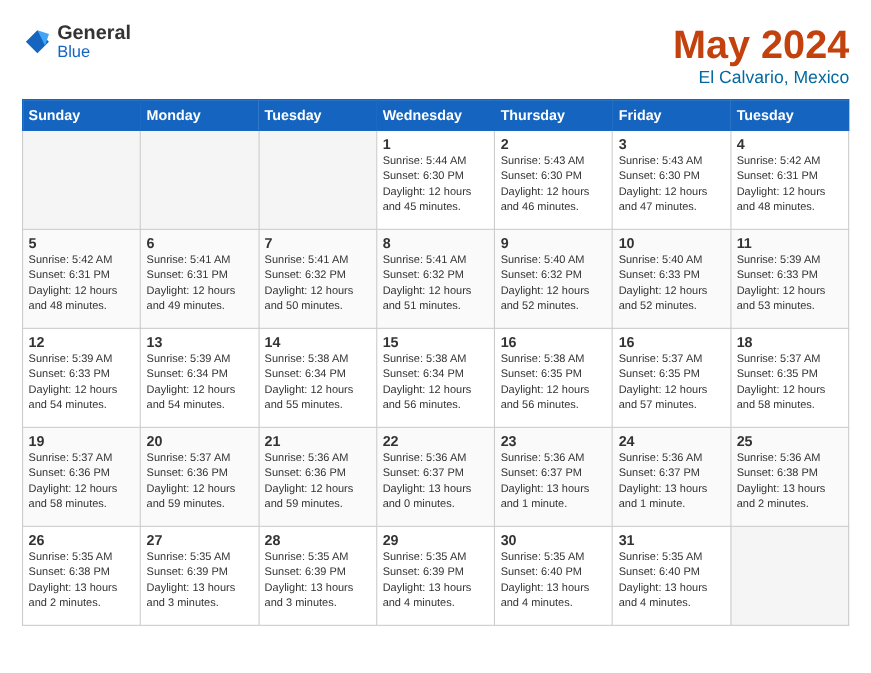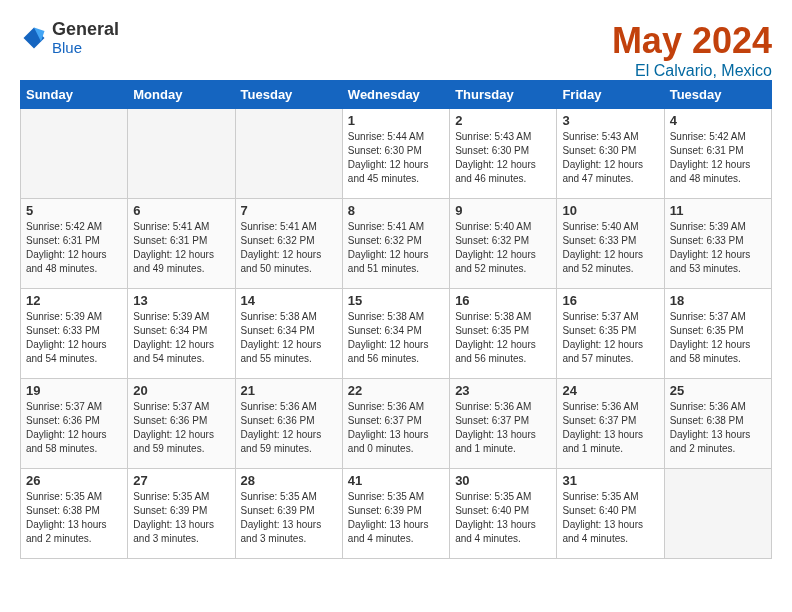--- a/index.html
+++ b/index.html
@@ -7,20 +7,21 @@
       font-family: Arial, sans-serif;
       background: #fff;
       width: 792px;
       min-height: 612px;
       padding: 20px;
     }
     .header {
       display: flex;
       justify-content: space-between;
       align-items: flex-start;
+      margin-bottom: 10px;
     }
     .logo {
       display: flex;
       align-items: center;
       gap: 4px;
     }
     .logo-text {
       display: flex;
       flex-direction: column;
       line-height: 1.1;
@@ -246,21 +247,21 @@
         </td>
         <td>
           <span class="day-number">27</span>
           <div class="day-info">Sunrise: 5:35 AM<br>Sunset: 6:39 PM<br>Daylight: 13 hours and 3 minutes.</div>
         </td>
         <td>
           <span class="day-number">28</span>
           <div class="day-info">Sunrise: 5:35 AM<br>Sunset: 6:39 PM<br>Daylight: 13 hours and 3 minutes.</div>
         </td>
         <td>
-          <span class="day-number">41</span>
+          <span class="day-number">29</span>
           <div class="day-info">Sunrise: 5:35 AM<br>Sunset: 6:39 PM<br>Daylight: 13 hours and 4 minutes.</div>
         </td>
         <td>
           <span class="day-number">30</span>
           <div class="day-info">Sunrise: 5:35 AM<br>Sunset: 6:40 PM<br>Daylight: 13 hours and 4 minutes.</div>
         </td>
         <td>
           <span class="day-number">31</span>
           <div class="day-info">Sunrise: 5:35 AM<br>Sunset: 6:40 PM<br>Daylight: 13 hours and 4 minutes.</div>
         </td>

